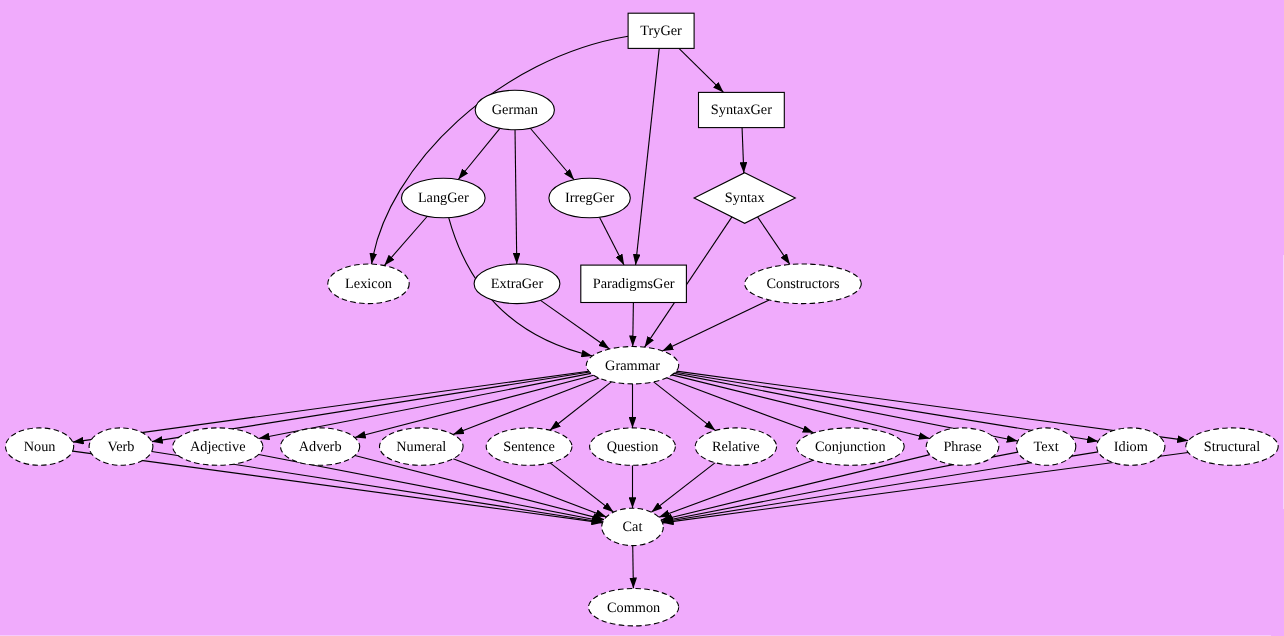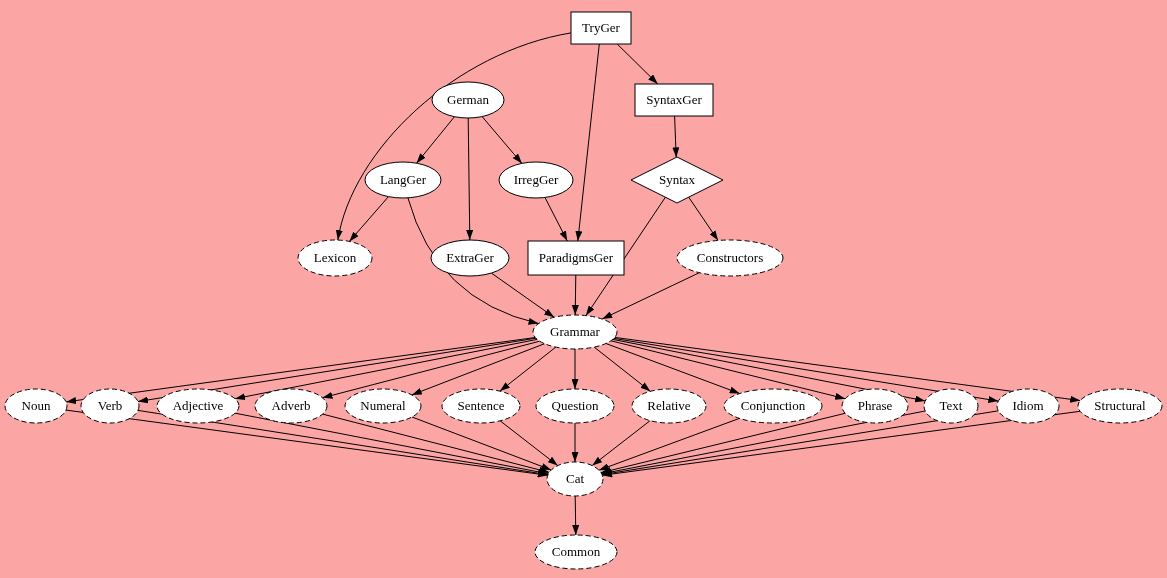--- a/index.html
+++ b/index.html
@@ -4,21 +4,21 @@
 <style>
   html, body {
     margin: 0;
     padding: 0;
     background: #ffffff;
   }
   .stage {
     position: relative;
     width: 1167px;
     height: 578px;
-    background: #fca5a5;
+    background: #f0abfc;
   }
   svg { display: block; }
   .edge {
     fill: none;
     stroke: #000000;
     stroke-width: 1;
   }
   .node-shape {
     fill: #ffffff;
     stroke: #000000;

